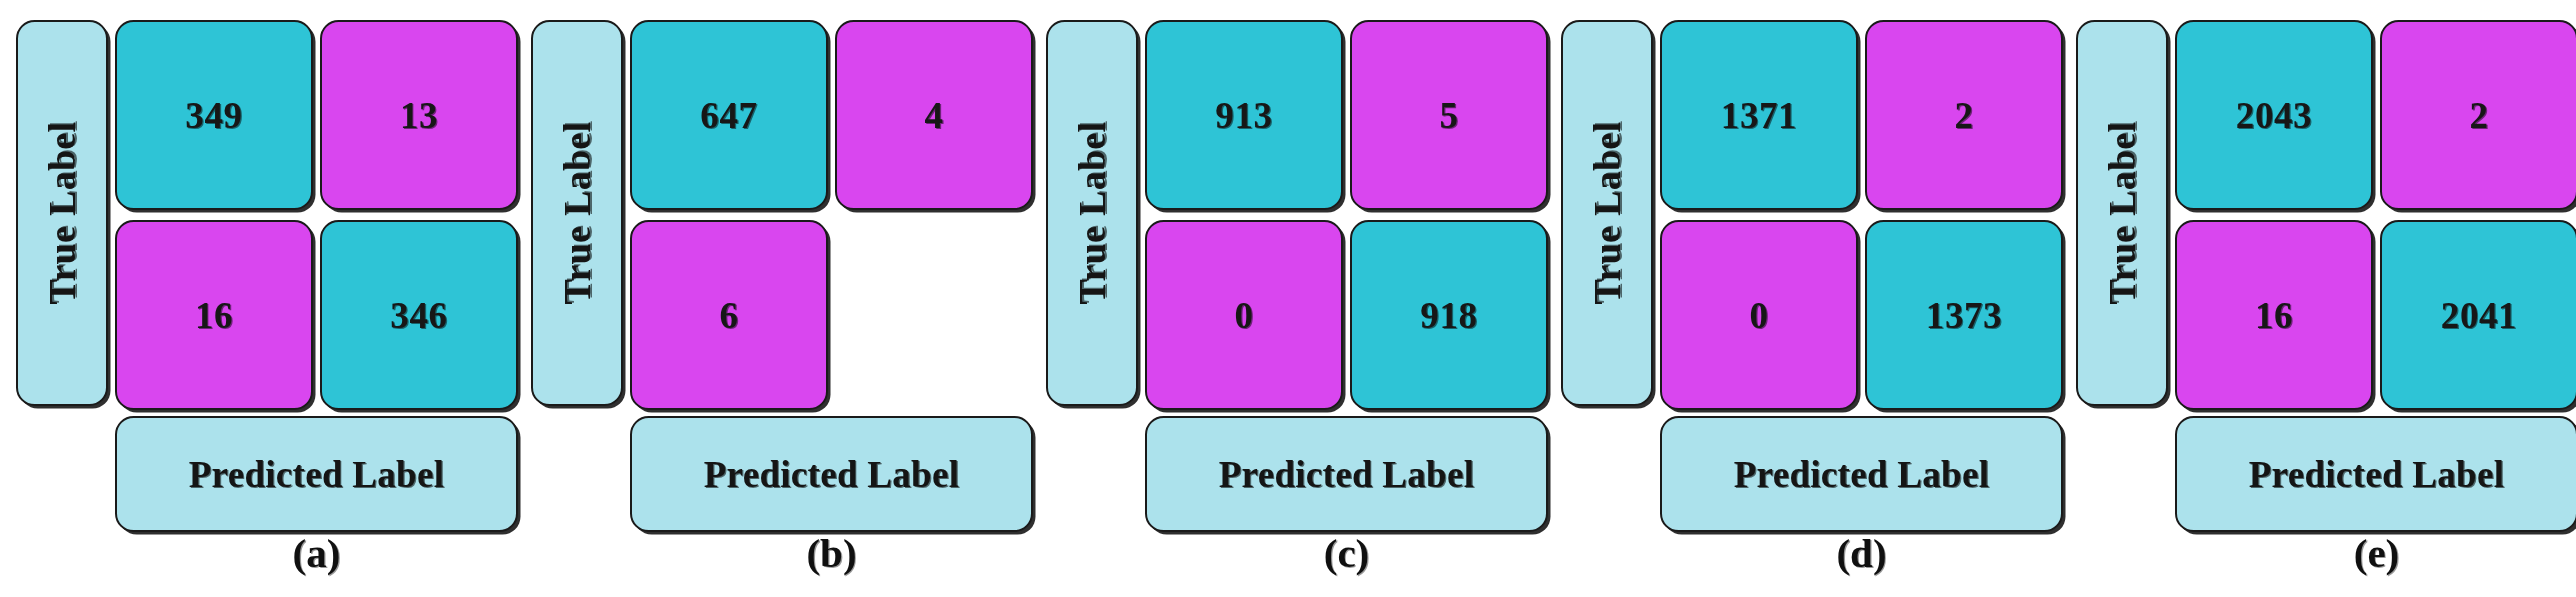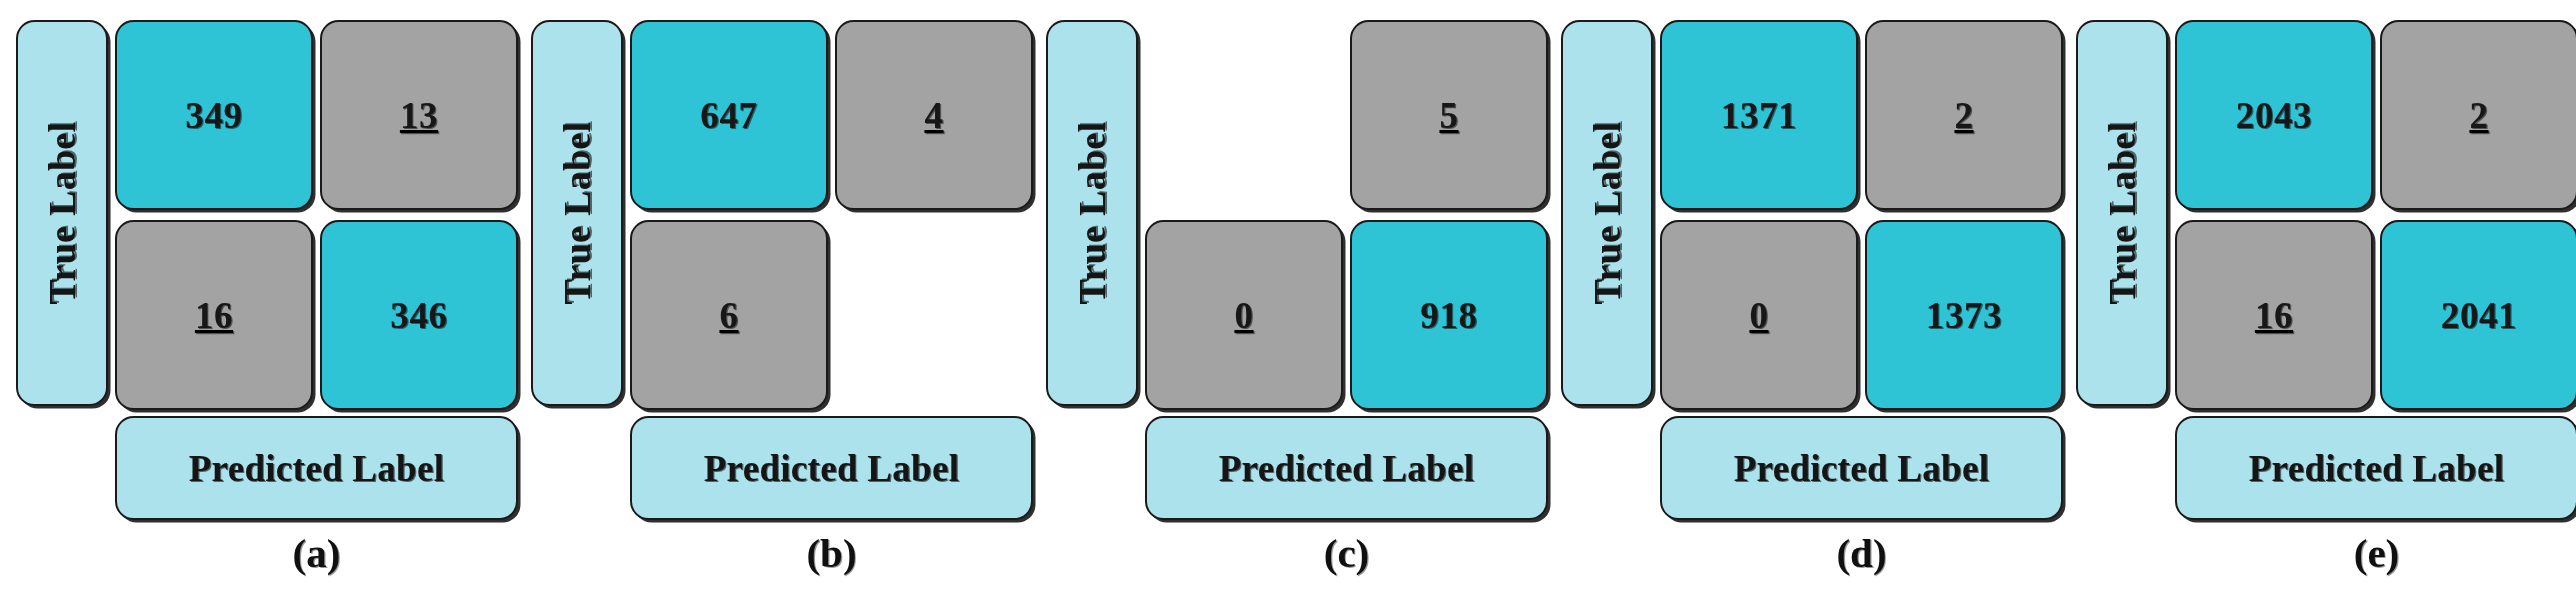--- a/index.html
+++ b/index.html
@@ -53,34 +53,34 @@
   .cell{
     width:198px;
     height:190px;
     border-radius:18.6px;
   }
   .cell.r0{ top:20px; }
   .cell.r1{ top:220px; }
   .cell.c0{ left:115px; }
   .cell.c1{ left:320px; }
   .cell.diag{ background:#2ec4d6; }
-  .cell.off { background:#a3a3a3;text-decoration:underline; }
+  .cell.off { background:#d946ef; }
   .cell .num{
     font-size:37px;
     font-weight:bold;
     color:#171717;
     text-shadow:1.2px 1.2px 0 rgba(0,0,0,0.5);
     letter-spacing:0.6px;
   }
   
   .pred-label{
     left:115px;
     top:416px;
     width:403px;
-    height:104px;
+    height:116px;
     background:#ace2ec;
     border-radius:18.6px;
   }
   .pred-label .ptext{
     font-size:37px;
     font-weight:bold;
     color:#151515;
     text-shadow:1.2px 1.2px 0 rgba(0,0,0,0.55);
     letter-spacing:0.3px;
     white-space:nowrap;
@@ -139,20 +139,23 @@
       </div>
       <div class="box pred-label">
         <span class="ptext">Predicted Label</span>
       </div>
       <div class="caption">(b)</div>
     </div>
     <div class="panel" style="left: 1030px;">
       <div class="box true-label">
         <span class="vtext">True Label</span>
       </div>
+      <div class="box cell r0 c0 diag">
+        <span class="num">913</span>
+      </div>
       <div class="box cell r0 c1 off">
         <span class="num">5</span>
       </div>
       <div class="box cell r1 c0 off">
         <span class="num">0</span>
       </div>
       <div class="box cell r1 c1 diag">
         <span class="num">918</span>
       </div>
       <div class="box pred-label">

